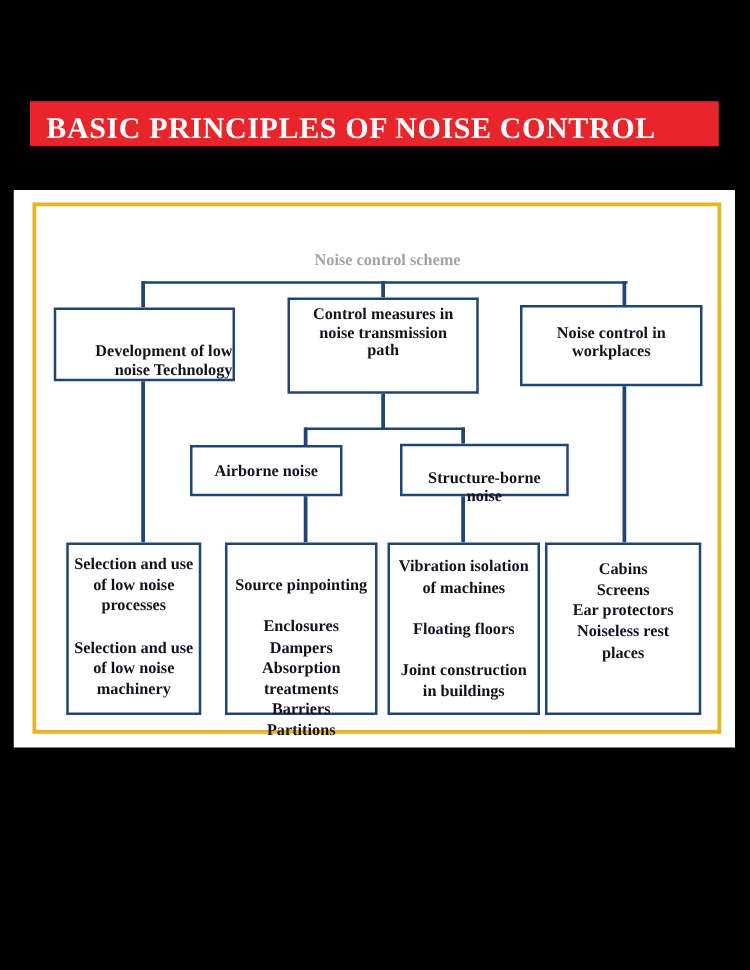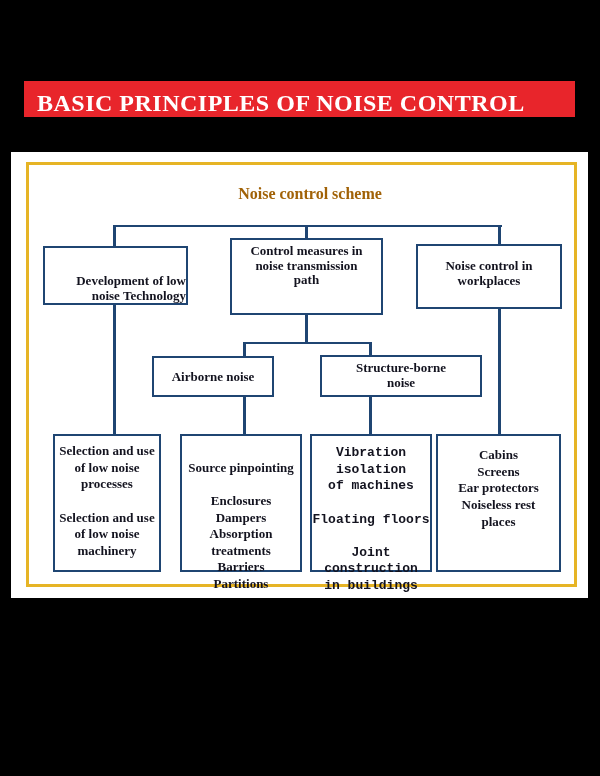--- a/index.html
+++ b/index.html
@@ -9,35 +9,35 @@
   #banner{position:absolute;left:24px;top:81px;width:551px;height:36px;background:#e8252b;
           display:flex;align-items:flex-end;}
   #banner .banner-text{color:#ffffff;font-weight:bold;font-size:24px;letter-spacing:.5px;
           padding-left:13px;white-space:nowrap;}
   
   #page{position:absolute;left:11px;top:152px;width:577px;height:446px;background:#ffffff;}
   
   #frame{position:absolute;left:26px;top:162px;width:551px;height:425px;background:#ffffff;
          border:3px solid #e6b425;box-sizing:border-box;}
   
-  #diagram-title{position:absolute;left:180px;top:185px;width:260px;text-align:center;
-         font-weight:bold;font-size:16px;color:#a16207;}
+  #diagram-title{position:absolute;left:180px;top:200px;width:260px;text-align:center;
+         font-weight:bold;font-size:13px;color:#a3a3a3;}
   
   .node{position:absolute;background:#fff;border:2px solid #1f4572;box-sizing:border-box;
         text-align:center;font-weight:bold;font-size:13px;color:#13131f;
         white-space:pre-line;line-height:1.18;}
   .leaf{line-height:1.28;}
   #node-dev      {left:43px; top:246px;width:145px;height:59px; padding-top:26px;line-height:1.12;text-align:right;}
   #node-ctrl     {left:230px;top:238px;width:153px;height:77px; padding-top:4px; line-height:1.12;}
   #node-work     {left:416px;top:244px;width:146px;height:65px; padding-top:12px;}
   #node-air      {left:152px;top:356px;width:122px;height:41px; padding-top:11px;}
-  #node-struct   {left:320px;top:355px;width:162px;height:42px; padding-top:3px;}
+  #node-struct   {left:320px;top:355px;width:135px;height:42px; padding-top:17px;}
   #node-select   {left:53px; top:434px;width:108px;height:138px;padding-top:7px;}
   #node-source   {left:180px;top:434px;width:122px;height:138px;padding-top:7px;}
-  #node-vib      {left:310px;top:434px;width:122px;height:138px;padding-top:9px;font-family:Liberation Mono, monospace;}
+  #node-vib      {left:310px;top:434px;width:122px;height:138px;padding-top:9px;}
   #node-cabins   {left:436px;top:434px;width:125px;height:138px;padding-top:11px;}
   #node-source .src-items{font-size:13px;white-space:pre-line;}
   
   .hline,.vline{position:absolute;background:#1f4572;}
   .hline{height:2px;} .vline{width:3px;}
   #trunk1      {left:114px;top:225px;width:388px;}
   #v-dev-top   {left:113px;top:225px;height:21px;}
   #v-ctrl-top  {left:305px;top:225px;height:13px;}
   #v-work-top  {left:498px;top:225px;height:19px;}
   #v-dev-bot   {left:113px;top:304px;height:130px;}

